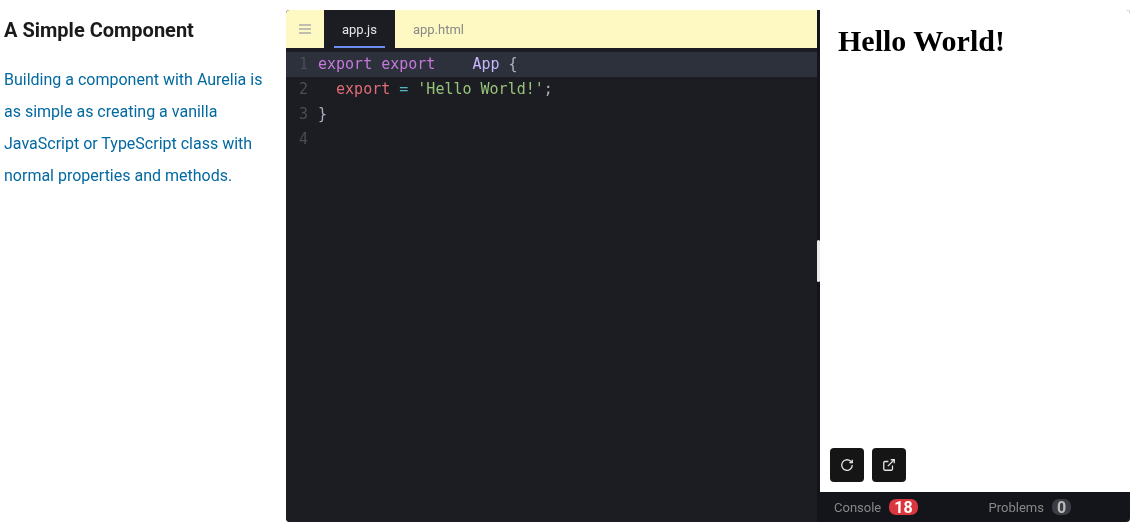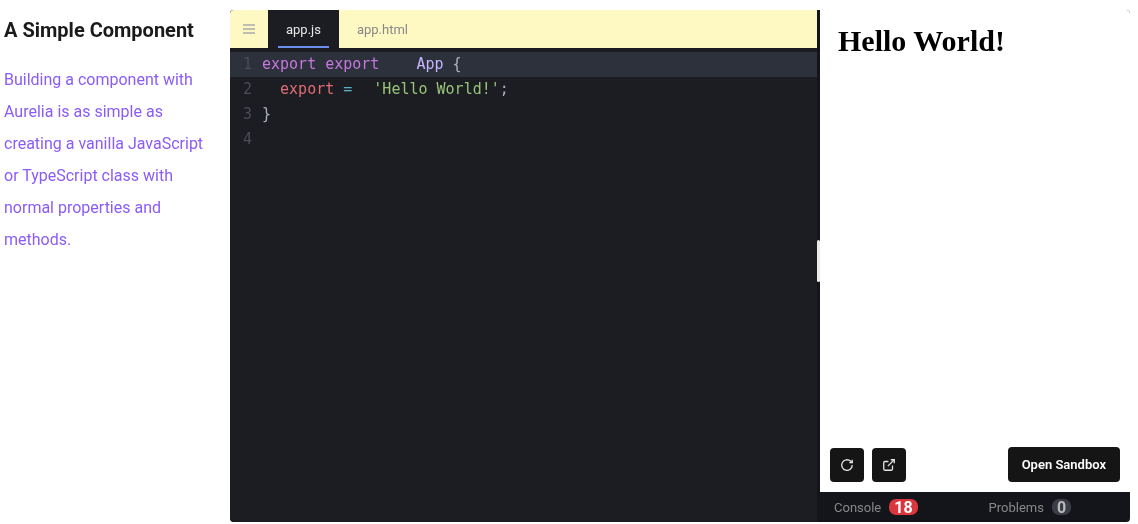--- a/index.html
+++ b/index.html
@@ -5,33 +5,33 @@
   * { box-sizing: border-box; margin: 0; padding: 0; }
   body {
     width: 1138px;
     height: 524px;
     display: flex;
     font-family: -apple-system, BlinkMacSystemFont, "Segoe UI", Roboto, sans-serif;
     background: #fff;
     overflow: hidden;
   }
   .left-col {
-    width: 230px;
+    width: 286px;
     padding: 18px 22px 18px 4px;
   }
   .left-col h2 {
     font-size: 20px;
     font-weight: 700;
     color: #1a1a1a;
     margin-bottom: 22px;
   }
   .left-col p {
     font-size: 16px;
     line-height: 2.0;
-    color: #8b5cf6;
+    color: #0369a1;
   }
   .sandbox {
     flex: 1;
     display: flex;
     background: #1b1d23;
     border-radius: 4px;
     margin: 10px 8px 2px 0;
     overflow: hidden;
     position: relative;
   }
@@ -99,21 +99,21 @@
   }
   .code {
     white-space: pre;
     color: #c8ccd4;
   }
   .tok-kw { color: #c678dd; }
   .tok-cls { color: #c4b5fd; margin-left: 28px; }
   .tok-punc { color: #abb2bf; }
   .tok-prop { color: #e06c75; }
   .tok-op { color: #56b6c2; }
-  .tok-str { color: #98c379; margin-left: 12px; }
+  .tok-str { color: #98c379; }
   .code-line.hl { background: #2c313c; }
 
   .preview-pane {
     width: 313px;
     background: #fff;
     display: flex;
     flex-direction: column;
     border-left: 3px solid #14151a;
     position: relative;
   }
@@ -239,21 +239,20 @@
             </svg>
         </div>
         <div class="icon-btn">
           <svg viewBox="0 0 24 24" fill="none" stroke="currentColor" stroke-width="2.2">
               <path d="M18 13v6a2 2 0 0 1-2 2H5a2 2 0 0 1-2-2V8a2 2 0 0 1 2-2h6"></path>
               <polyline points="15 3 21 3 21 9"></polyline>
               <line x1="10" y1="14" x2="21" y2="3"></line>
             </svg>
         </div>
       </div>
-      <div class="open-btn">Open Sandbox</div>
     </div>
     <div class="bottom-bar">
       <div class="bottom-item">
         <span>Console</span>
         <span class="badge red">18</span>
       </div>
       <div class="bottom-item">
         <span>Problems</span>
         <span class="badge grey">0</span>
       </div>

